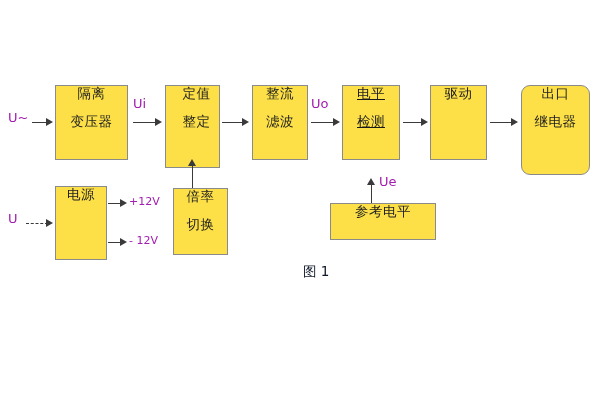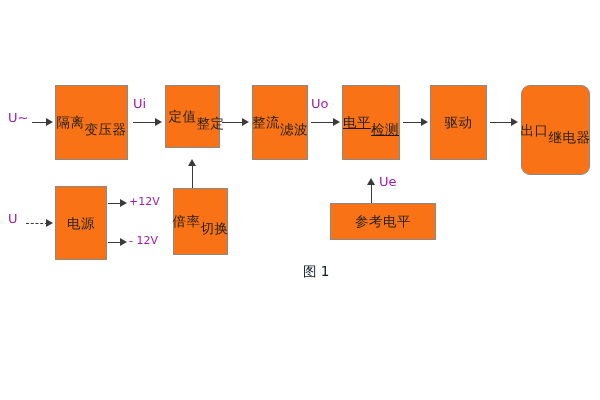--- a/index.html
+++ b/index.html
@@ -21,25 +21,25 @@
     left: 0; top: 0;
     width: 600px;
     height: 400px;
   }
 
   
   .block {
     position: absolute;
     box-sizing: border-box;
     border: 1px solid #8a8a8a;
-    background: #f97316;
+    background: #fde047;
     display: flex;
-    flex-direction: row;
+    flex-direction: column;
     align-items: center;
-    justify-content: center;
+    justify-content: flex-start;
     line-height: 1.05;
   }
   .block .ln {
     display: block;
     font-size: 13.5px;
     letter-spacing: 0.5px;
     white-space: nowrap;
     color: #1f1f1f;
   }
   .block .ln + .ln { margin-top: 14px; }
@@ -102,21 +102,21 @@
 
   <div class="block" style="left:55px; top:85px; width:73px; height:75px;">
     <span class="ln">隔离</span>
     <span class="ln">变压器</span>
   </div>
 
   <div class="lbl" style="left:133px; top:96px;">Ui</div>
   <div class="hline" style="left:133px; top:122px; width:24px;"></div>
   <div class="arrow-r" style="left:155px; top:118px;"></div>
 
-  <div class="block" style="left:165px; top:85px; width:55px; height:63px;padding-left:8px;">
+  <div class="block" style="left:165px; top:85px; width:55px; height:83px;padding-left:8px;">
     <span class="ln">定值</span>
     <span class="ln">整定</span>
   </div>
 
   <div class="hline" style="left:222px; top:122px; width:22px;"></div>
   <div class="arrow-r" style="left:242px; top:118px;"></div>
 
   <div class="block" style="left:252px; top:85px; width:56px; height:75px;">
     <span class="ln">整流</span>
     <span class="ln">滤波</span>

